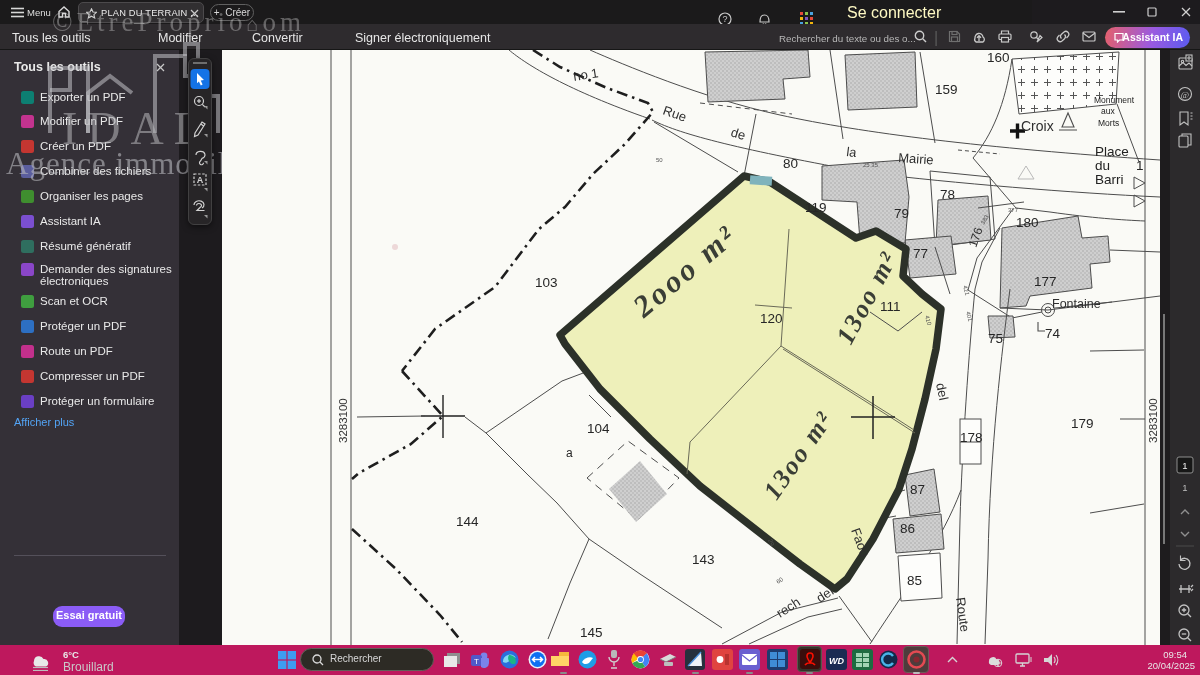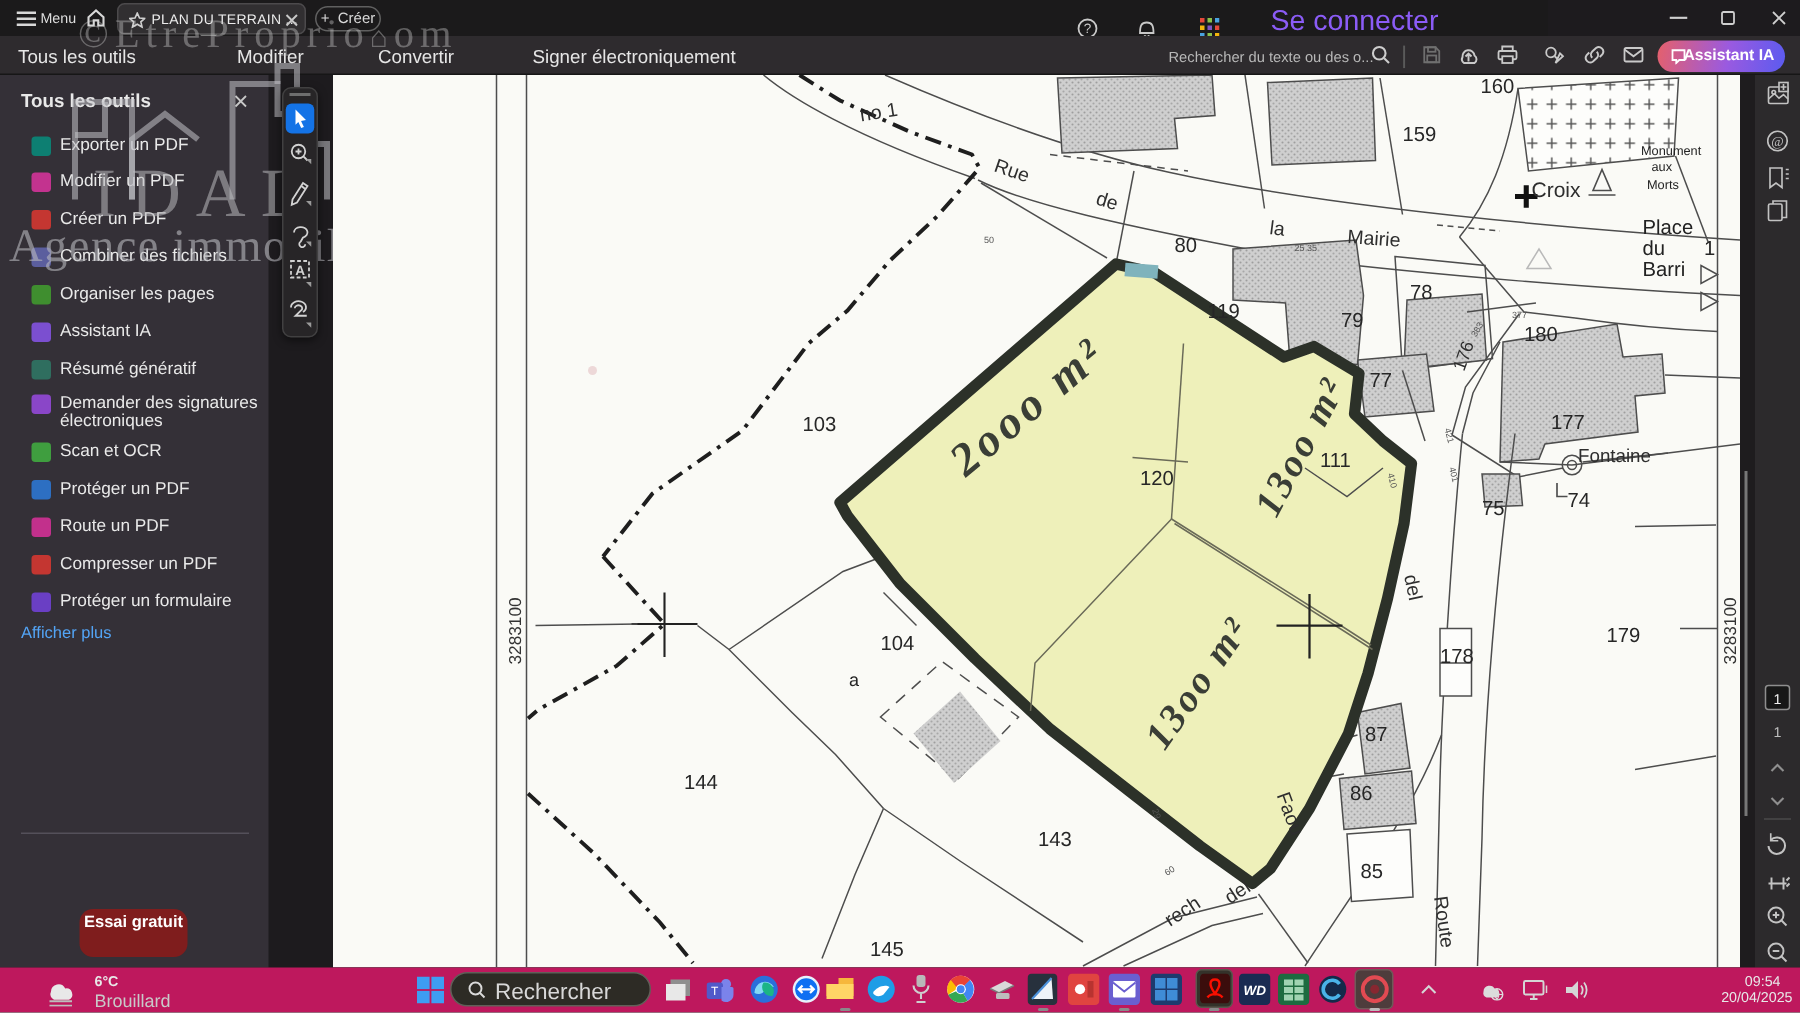--- a/index.html
+++ b/index.html
@@ -10,21 +10,21 @@
 #tb2{left:0;top:24px;width:1200px;height:26px;background:#2e2b2e;border-bottom:1px solid #161616;color:#e4e4e4}
 #tab{left:78px;top:2px;width:126px;height:21px;background:#312f31;border:1px solid #4c4a4c;border-radius:5px;color:#ececec;font-size:9.3px}
 #notch{left:133px;top:23px;width:0;height:0;border-left:6px solid transparent;border-right:6px solid transparent;border-top:5px solid #7a7a7a}
 #creer{left:210px;top:4px;width:44px;height:17px;border:1px solid #606060;border-radius:9px;color:#d8d8d8;font-size:10px;text-align:center;line-height:15px}
 .mitem{position:absolute;top:7px;font-size:12.5px;color:#e6e6e6}
 #uline{left:10px;top:47px;width:92px;height:2px;background:#fafafa;position:absolute}
 
 #panel{left:0;top:50px;width:179px;height:595px;background:#343037;color:#e9e9e9}
 .pit{position:absolute;left:40px;font-size:11.5px;white-space:nowrap}
 .pic{position:absolute;left:21px;width:13px;height:13px;border-radius:2.5px}
-#essai{position:absolute;left:53px;top:556px;width:72px;height:32px;background:#7f1d1d;border-radius:9px;color:#fff;font-weight:bold;font-size:11px;text-align:center;line-height:18px}
+#essai{position:absolute;left:53px;top:556px;width:72px;height:21px;background:#8b5cf6;border-radius:9px;color:#fff;font-weight:bold;font-size:11px;text-align:center;line-height:18px}
 
 #rail{left:1170px;top:50px;width:30px;height:595px;background:#2c2a2c}
 #scrollstrip{left:1160px;top:50px;width:10px;height:595px;background:#1e1c1e}
 #thumb{left:1163px;top:314px;width:2px;height:230px;background:#777}
 
 #ftb{left:188px;top:58px;width:24px;height:167px;background:#272527;border:1px solid #414041;border-radius:6px;box-shadow:0 2px 6px rgba(0,0,0,.5)}
 
 #task{left:0;top:645px;width:1200px;height:30px;background:#be185d;color:#e8e8e8}
 
 #wm1{left:52px;top:7px;width:520px;font-family:"Liberation Serif",serif;font-size:27px;color:rgba(205,205,205,.40);letter-spacing:4px;white-space:nowrap}
@@ -70,21 +70,21 @@
         <rect x="5" y="0" width="3" height="3" fill="#8bc34a"></rect>
         <rect x="10" y="0" width="3" height="3" fill="#4aa3e0"></rect>
         <rect x="0" y="5" width="3" height="3" fill="#f2b50c"></rect>
         <rect x="5" y="5" width="3" height="3" fill="#7e57c2"></rect>
         <rect x="10" y="5" width="3" height="3" fill="#e5493a"></rect>
         <rect x="0" y="10" width="3" height="3" fill="#4aa3e0"></rect>
         <rect x="5" y="10" width="3" height="3" fill="#8bc34a"></rect>
         <rect x="10" y="10" width="3" height="3" fill="#f2b50c"></rect>
       </g>
     </svg>
- <div class="abs" style="left:847px;top:4px;font-size:19px;color:#8b5cf6">Se connecter</div>
+ <div class="abs" style="left:847px;top:4px;font-size:16px;color:#fef9c3">Se connecter</div>
  <svg class="abs" style="left:1113px;top:11px" width="12" height="2">
       <rect width="12" height="1.6" fill="#cfcfcf"></rect>
     </svg>
  <svg class="abs" style="left:1147px;top:7px" width="10" height="10" fill="none" stroke="#cfcfcf" stroke-width="1.2">
       <rect x="1" y="1" width="8" height="8" rx="1"></rect>
     </svg>
  <svg class="abs" style="left:1181px;top:7px" width="10" height="10" stroke="#cfcfcf" stroke-width="1.2">
       <line x1="1" y1="1" x2="9" y2="9"></line>
       <line x1="9" y1="1" x2="1" y2="9"></line>
     </svg>
@@ -469,21 +469,21 @@
         <rect x="9.6" y="0" width="8.4" height="8.4"></rect>
         <rect x="0" y="9.6" width="8.4" height="8.4"></rect>
         <rect x="9.6" y="9.6" width="8.4" height="8.4"></rect>
       </g>
     </svg>
  <div class="abs" style="left:300px;top:3px;width:134px;height:23px;background:#2d2b25;border:1px solid #615f58;border-radius:12px"></div>
  <svg class="abs" style="left:312px;top:9px" width="12" height="12" fill="none" stroke="#dadada" stroke-width="1.3">
       <circle cx="5" cy="5" r="4"></circle>
       <line x1="8" y1="8" x2="11" y2="11"></line>
     </svg>
- <div class="abs" style="left:330px;top:8px;font-size:15px;color:#d8d8d8">Rechercher</div>
+ <div class="abs" style="left:330px;top:8px;font-size:10px;color:#d8d8d8">Rechercher</div>
  <svg class="abs" style="left:443px;top:6px" width="18" height="17">
       <rect x="4" y="2" width="13" height="11" fill="#8f8f8f"></rect>
       <rect x="1" y="5" width="13" height="11" fill="#e8e8e8"></rect>
     </svg>
  <svg class="abs" style="left:471px;top:5px" width="19" height="19">
       <circle cx="13" cy="6" r="3.4" fill="#7b83eb"></circle>
       <rect x="0" y="5" width="11" height="11" rx="2" fill="#5059c9"></rect>
       <text x="5.5" y="13.5" font-size="8" fill="#fff" text-anchor="middle" font-family="Liberation Sans">T</text>
       <path d="M10 8 h7 a1 1 0 0 1 1 1 v4 a5 5 0 0 1-8 4z" fill="#7b83eb"></path>
     </svg>

